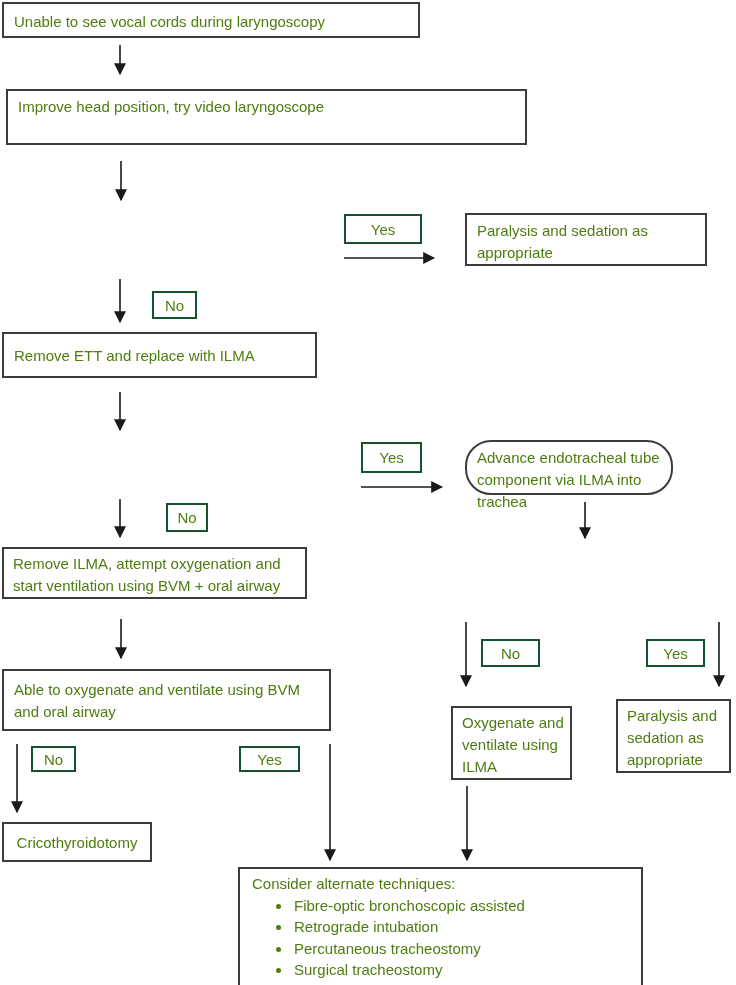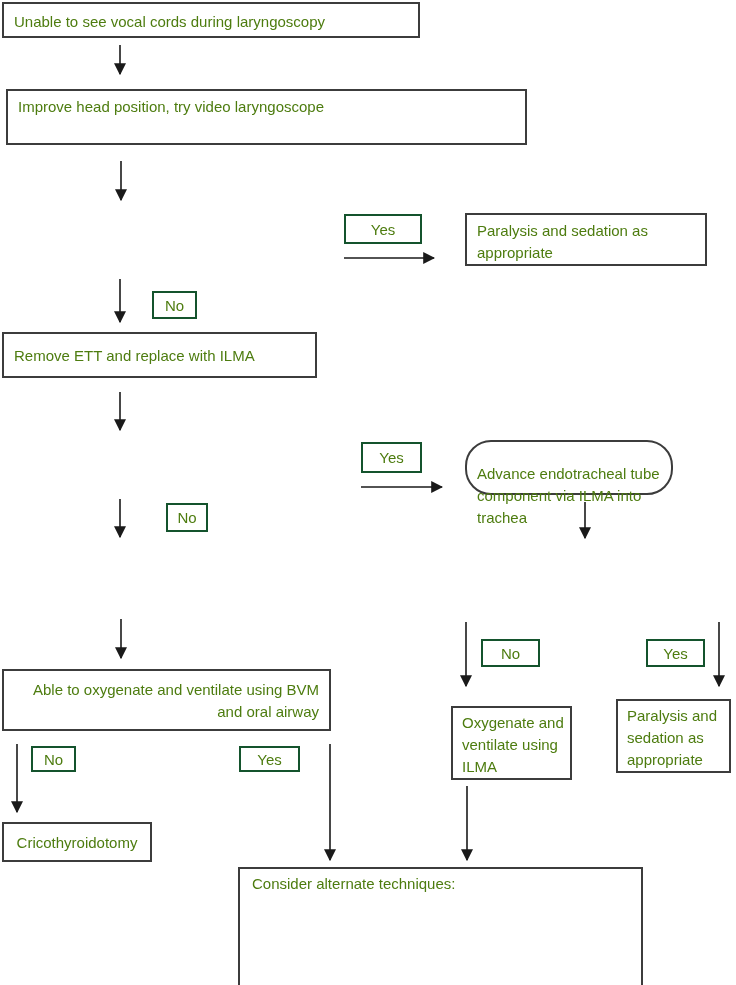--- a/index.html
+++ b/index.html
@@ -92,39 +92,42 @@
 
   <div class="box" style="left:2px; top:316px; width:315px; height:46px; padding-top:11px;margin-top:16px;">
     <span>Remove ETT and replace with ILMA</span>
   </div>
 
 
   <div class="label-box" style="left:361px; top:442px; width:61px; height:31px;">
     <span>Yes</span>
   </div>
 
-  <div class="box" style="left:465px; top:440px; width:208px; height:55px; padding-top:21px; line-height:22px;border-radius:26px;">
+  <div class="box" style="left:465px; top:440px; width:208px; height:55px; padding-top:5px; line-height:22px;border-radius:26px;">
     <span>Advance endotracheal tube component via ILMA into trachea</span>
   </div>
 
   <div class="label-box" style="left:166px; top:503px; width:42px; height:29px;">
     <span>No</span>
   </div>
 
+  <div class="box" style="left:2px; top:547px; width:305px; height:52px; padding:4px 2px 4px 9px; line-height:22px;">
+    <span>Remove ILMA, attempt oxygenation and start ventilation using BVM + oral airway</span>
+  </div>
 
 
   <div class="label-box" style="left:481px; top:639px; width:59px; height:28px;">
     <span>No</span>
   </div>
 
   <div class="label-box" style="left:646px; top:639px; width:59px; height:28px;">
     <span>Yes</span>
   </div>
 
-  <div class="box" style="left:2px; top:669px; width:329px; height:62px; padding-top:8px; line-height:22px;text-align:right;">
+  <div class="box" style="left:2px; top:669px; width:329px; height:62px; padding-top:8px; line-height:22px;">
     <span>Able to oxygenate and ventilate using BVM and oral airway</span>
   </div>
 
   <div class="box" style="left:451px; top:706px; width:121px; height:74px; padding:4px 2px 4px 9px; line-height:22px;">
     <span>Oxygenate and ventilate using ILMA</span>
   </div>
 
   <div class="box" style="left:616px; top:699px; width:115px; height:74px; padding:4px 2px 4px 9px; line-height:22px;">
     <span>Paralysis and sedation as appropriate</span>
   </div>
@@ -136,15 +139,21 @@
   <div class="label-box" style="left:239px; top:746px; width:61px; height:26px;">
     <span>Yes</span>
   </div>
 
   <div class="box center" style="left:2px; top:822px; width:150px; height:40px;">
     <span>Cricothyroidotomy</span>
   </div>
 
   <div class="box" style="left:238px; top:867px; width:405px; height:144px; padding:4px 6px 4px 12px; line-height:21.5px;">
     <div class="consider-title">Consider alternate techniques:</div>
+    <ul class="consider-list">
+      <li>Fibre-optic bronchoscopic assisted</li>
+      <li>Retrograde intubation</li>
+      <li>Percutaneous tracheostomy</li>
+      <li>Surgical tracheostomy</li>
+    </ul>
   </div>
 
 </div>
 
 </body></html>

